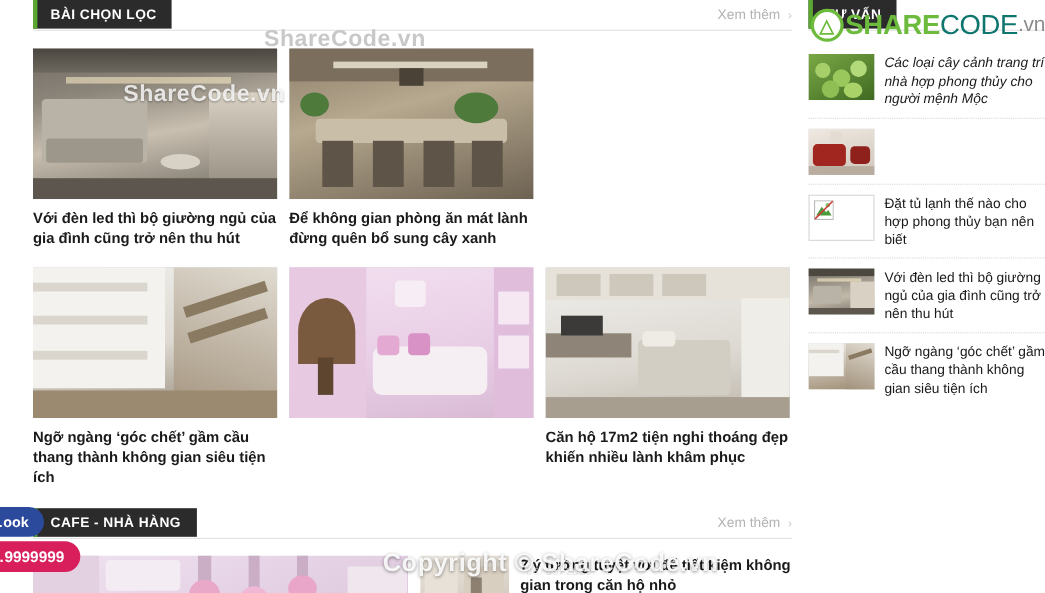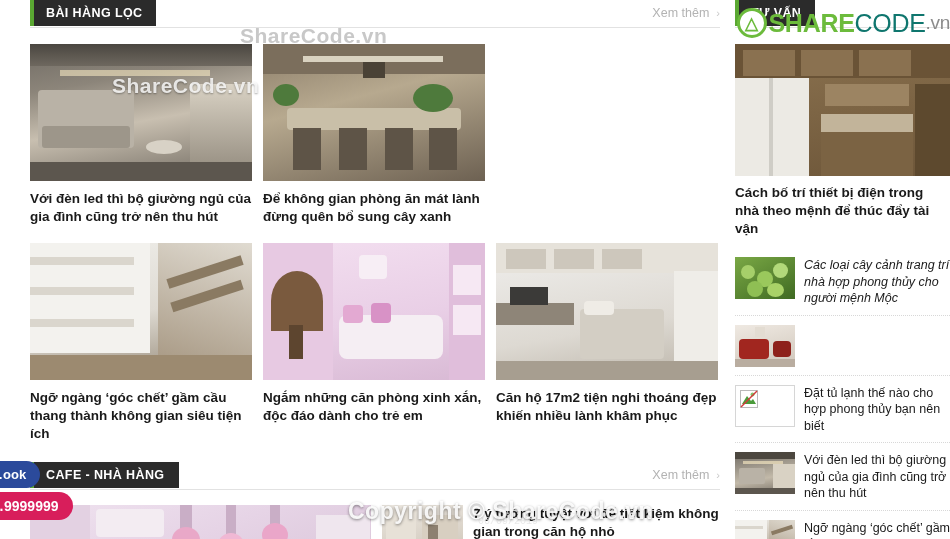--- a/index.html
+++ b/index.html
@@ -124,21 +124,21 @@
 </style>
 </head>
 <body>
 
 <div class="page">
 
   <div class="main-col">
 
     <div class="sec-head">
       <div class="rule"></div>
-      <span class="sec-tag">BÀI HÀNG LỌC</span>
+      <span class="sec-tag">BÀI CHỌN LỌC</span>
       <span class="xem-them">
         <span>Xem thêm</span><span class="chev">›</span>
       </span>
     </div>
 
     <div class="grid" style="margin-top:14px;">
 
       <div class="card">
         <div class="thumb">
           <div class="ph" style="background:linear-gradient(170deg,#6f6a63 0%,#8c857a 28%,#c8bfb0 55%,#6b655c 100%)">
@@ -201,21 +201,20 @@
             <i style="left:26px;top:82px;width:14px;height:34px;background:#5d452f"></i>
             <i style="left:76px;top:72px;width:104px;height:44px;background:#f5eef3;border-radius:8px"></i>
             <i style="left:80px;top:62px;width:20px;height:18px;background:#e3a9d2;border-radius:4px"></i>
             <i style="left:108px;top:60px;width:20px;height:20px;background:#d892c6;border-radius:4px"></i>
             <i style="left:186px;top:0;width:36px;height:137px;background:#e0bedb"></i>
             <i style="left:190px;top:22px;width:28px;height:30px;background:#f6e8f3"></i>
             <i style="left:190px;top:62px;width:28px;height:30px;background:#f6e8f3"></i>
             <i style="left:96px;top:12px;width:28px;height:24px;background:#f7eef5;border-radius:4px"></i>
           </div>
         </div>
-        <div class="card-title">Ngắm những căn phòng xinh xắn, độc đáo dành cho trẻ em</div>
       </div>
 
       <div class="card">
         <div class="thumb">
           <div class="ph" style="background:linear-gradient(170deg,#f0efed 0%,#ddd9d2 60%,#b9b2a6 100%)">
             <i style="left:0;top:0;width:222px;height:30px;background:#e6e2da"></i>
             <i style="left:10px;top:6px;width:40px;height:20px;background:#cdc7bc"></i>
             <i style="left:58px;top:6px;width:40px;height:20px;background:#cdc7bc"></i>
             <i style="left:106px;top:6px;width:40px;height:20px;background:#cdc7bc"></i>
             <i style="left:0;top:60px;width:78px;height:22px;background:#8e8578"></i>
@@ -270,37 +269,20 @@
 
   </div>
 
   <div class="side-col">
 
     <div class="sec-head">
       <div class="rule"></div>
       <span class="sec-tag">TƯ VẤN</span>
     </div>
 
-    <div style="margin-top:14px;">
-      <div class="side-lead-thumb">
-        <div class="ph" style="background:linear-gradient(170deg,#7d6games 0%,#8a6f4e 100%);background:linear-gradient(170deg,#8c7350 0%,#6d5639 100%)">
-          <i style="left:0;top:0;width:215px;height:34px;background:#6a5336"></i>
-          <i style="left:8px;top:6px;width:52px;height:26px;background:#8a7150"></i>
-          <i style="left:66px;top:6px;width:52px;height:26px;background:#8a7150"></i>
-          <i style="left:124px;top:6px;width:52px;height:26px;background:#8a7150"></i>
-          <i style="left:0;top:34px;width:74px;height:98px;background:#eceae4"></i>
-          <i style="left:34px;top:34px;width:4px;height:98px;background:#cfcdc6"></i>
-          <i style="left:86px;top:70px;width:92px;height:18px;background:#c2b49a"></i>
-          <i style="left:86px;top:88px;width:92px;height:44px;background:#7b6343"></i>
-          <i style="left:180px;top:40px;width:35px;height:92px;background:#5d492e"></i>
-          <i style="left:90px;top:40px;width:84px;height:22px;background:#9c8462"></i>
-        </div>
-      </div>
-      <div class="side-lead-title">Cách bố trí thiết bị điện trong nhà theo mệnh để thúc đẩy tài vận</div>
-    </div>
 
     <div style="margin-top:10px;">
 
       <div class="side-item">
         <div class="side-thumb">
           <div class="ph" style="background:linear-gradient(150deg,#7aa845,#3f6a22)">
             <i style="left:6px;top:8px;width:14px;height:14px;background:#a6cf6a;border-radius:50%"></i>
             <i style="left:22px;top:14px;width:16px;height:16px;background:#9ac85c;border-radius:50%"></i>
             <i style="left:38px;top:6px;width:15px;height:15px;background:#b2d97a;border-radius:50%"></i>
             <i style="left:12px;top:24px;width:16px;height:16px;background:#8fbf54;border-radius:50%"></i>

